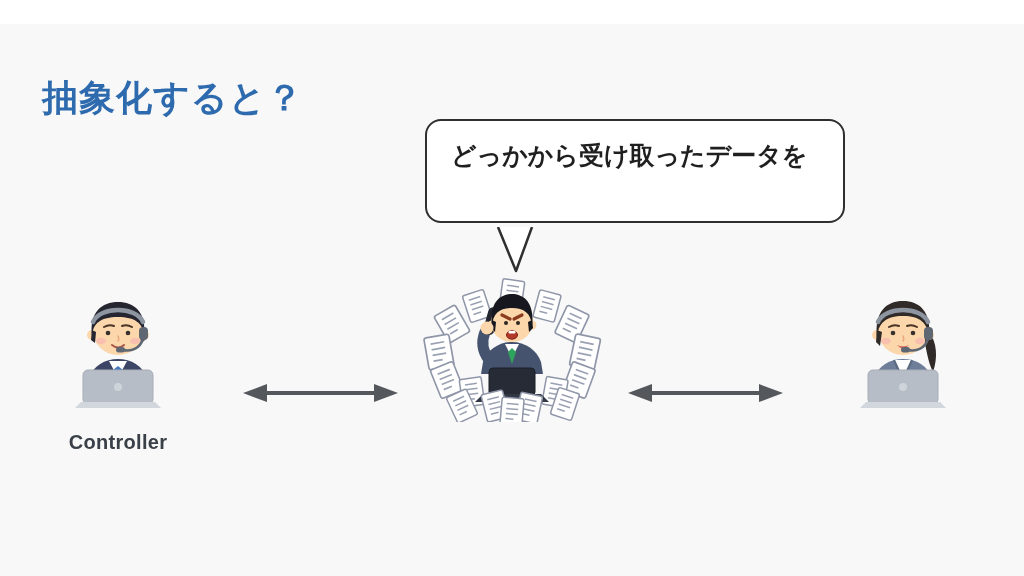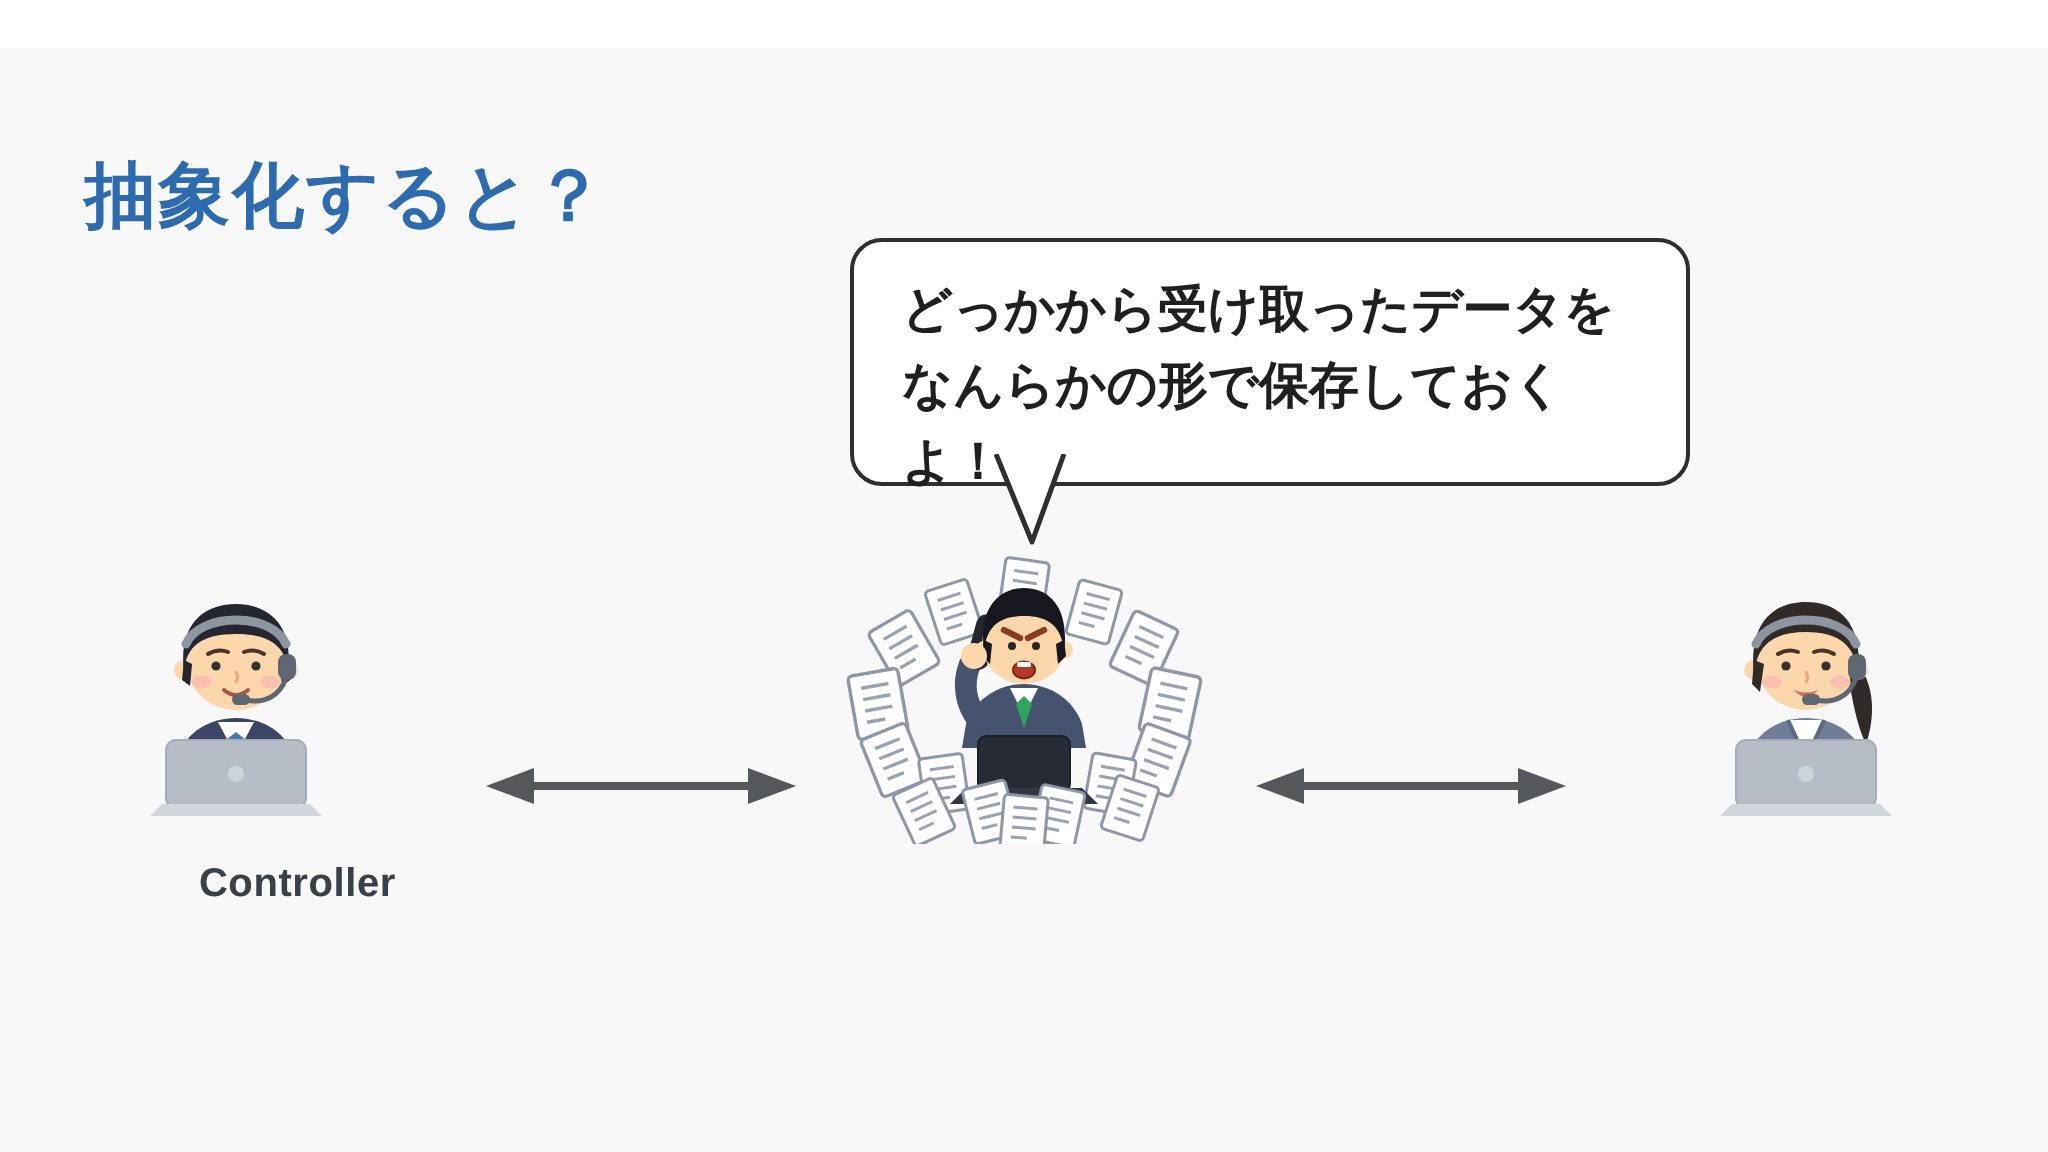--- a/index.html
+++ b/index.html
@@ -12,21 +12,21 @@
   }
 
   .slide-title {
     position:absolute; left:42px; top:50px;
     font-size:36px; font-weight:800; letter-spacing:1px;
     color:var(--title,#2e6bae);
   }
 
   
   .bubble {
-    position:absolute; left:425px; top:95px; width:420px; height:124px;
+    position:absolute; left:425px; top:95px; width:420px; height:104px;
     background:#ffffff;
     border:2.5px solid var(--bubble-border,#2f2f2f);
     border-radius:16px;
     padding:15px 24px 0 24px;
     font-size:25px; font-weight:700; line-height:38px;
     color:var(--bubble-text,#1f1f1f);
     z-index:3;
   }
   .bubble-tail {
     position:absolute; left:495px; top:203px; width:48px; height:50px; z-index:4;
@@ -44,39 +44,38 @@
   .arrow-left  { left:243px; top:358px; }
   .arrow-right { left:628px; top:358px; }
   .arrow svg { display:block; width:100%; height:100%; }
 
   
   .node-label {
     position:absolute; top:407px; text-align:center;
     font-size:20px; font-weight:700; color:var(--label,#3a4047);
     letter-spacing:0.3px;
   }
-  .label-controller     { left:38px;  width:160px;text-align:right; }
+  .label-controller     { left:38px;  width:160px; }
   .label-service        { left:432px; width:160px; }
   .label-infrastructure { left:803px; width:200px; }
 
   .progress-bar {
     position:absolute; left:0; bottom:0; height:5px;
     background:var(--progress,#4779b6);
   }
 </style>
 </head>
 <body>
 
 <div class="slide" style="--background: #f8f8f8; --title: #2e6bae; --label: #3a4047; --arrow: #54585d; --bubble-border: #2f2f2f; --bubble-text: #1f1f1f; --progress: #4779b6;">
 
   <h1 class="slide-title">抽象化すると？</h1>
 
   <div class="bubble">
     <div>どっかから受け取ったデータを</div>
-    <div>なんらかの形で保存しておくよ！</div>
   </div>
   <svg class="bubble-tail" viewBox="0 0 48 50">
     <path d="M3,0 L21,44 L37,0 Z" fill="#ffffff"></path>
     <path d="M3,0 L21,44 L37,0" fill="none" stroke="#2f2f2f" stroke-width="2.5" stroke-linejoin="round"></path>
   </svg>
 
   <div class="figure figure-left">
     <svg viewBox="0 0 120 124">
       <path d="M60,73 C47,73 35,80 31,92 L27,110 L93,110 L89,92 C85,80 73,73 60,73 Z" fill="#3c4565"></path>
       <path d="M51,75 L60,92 L69,75 Z" fill="#ffffff"></path>

